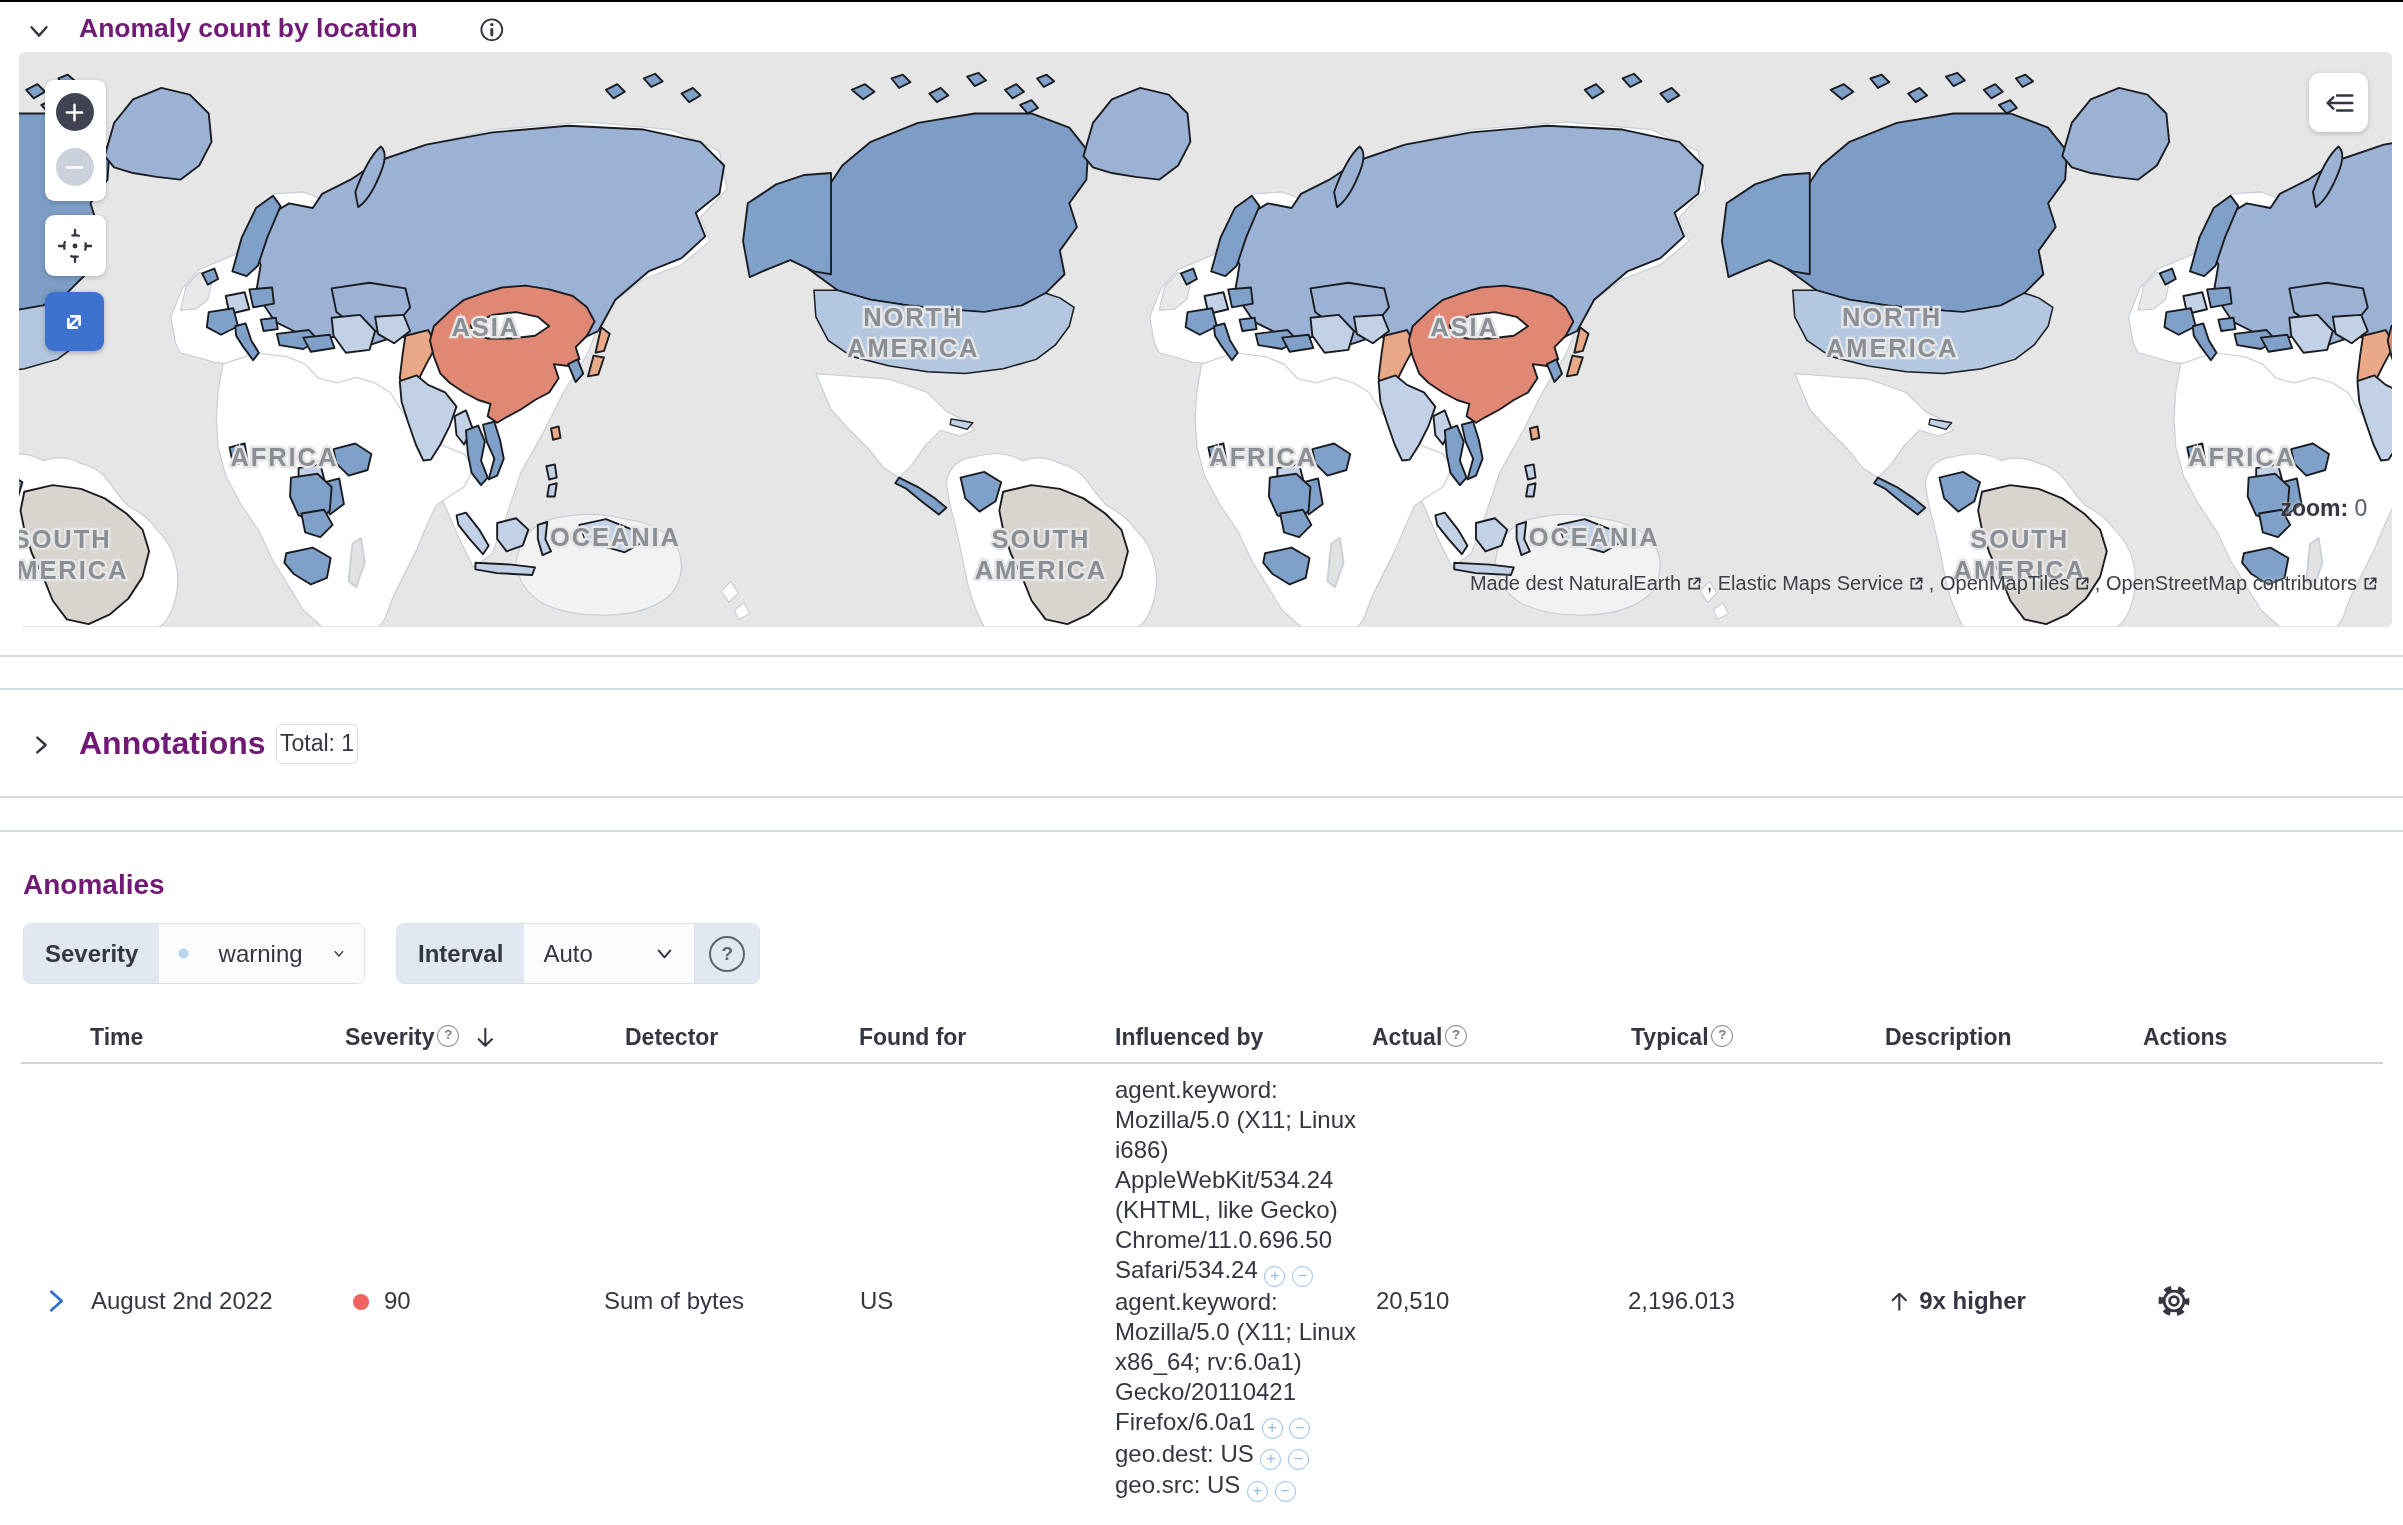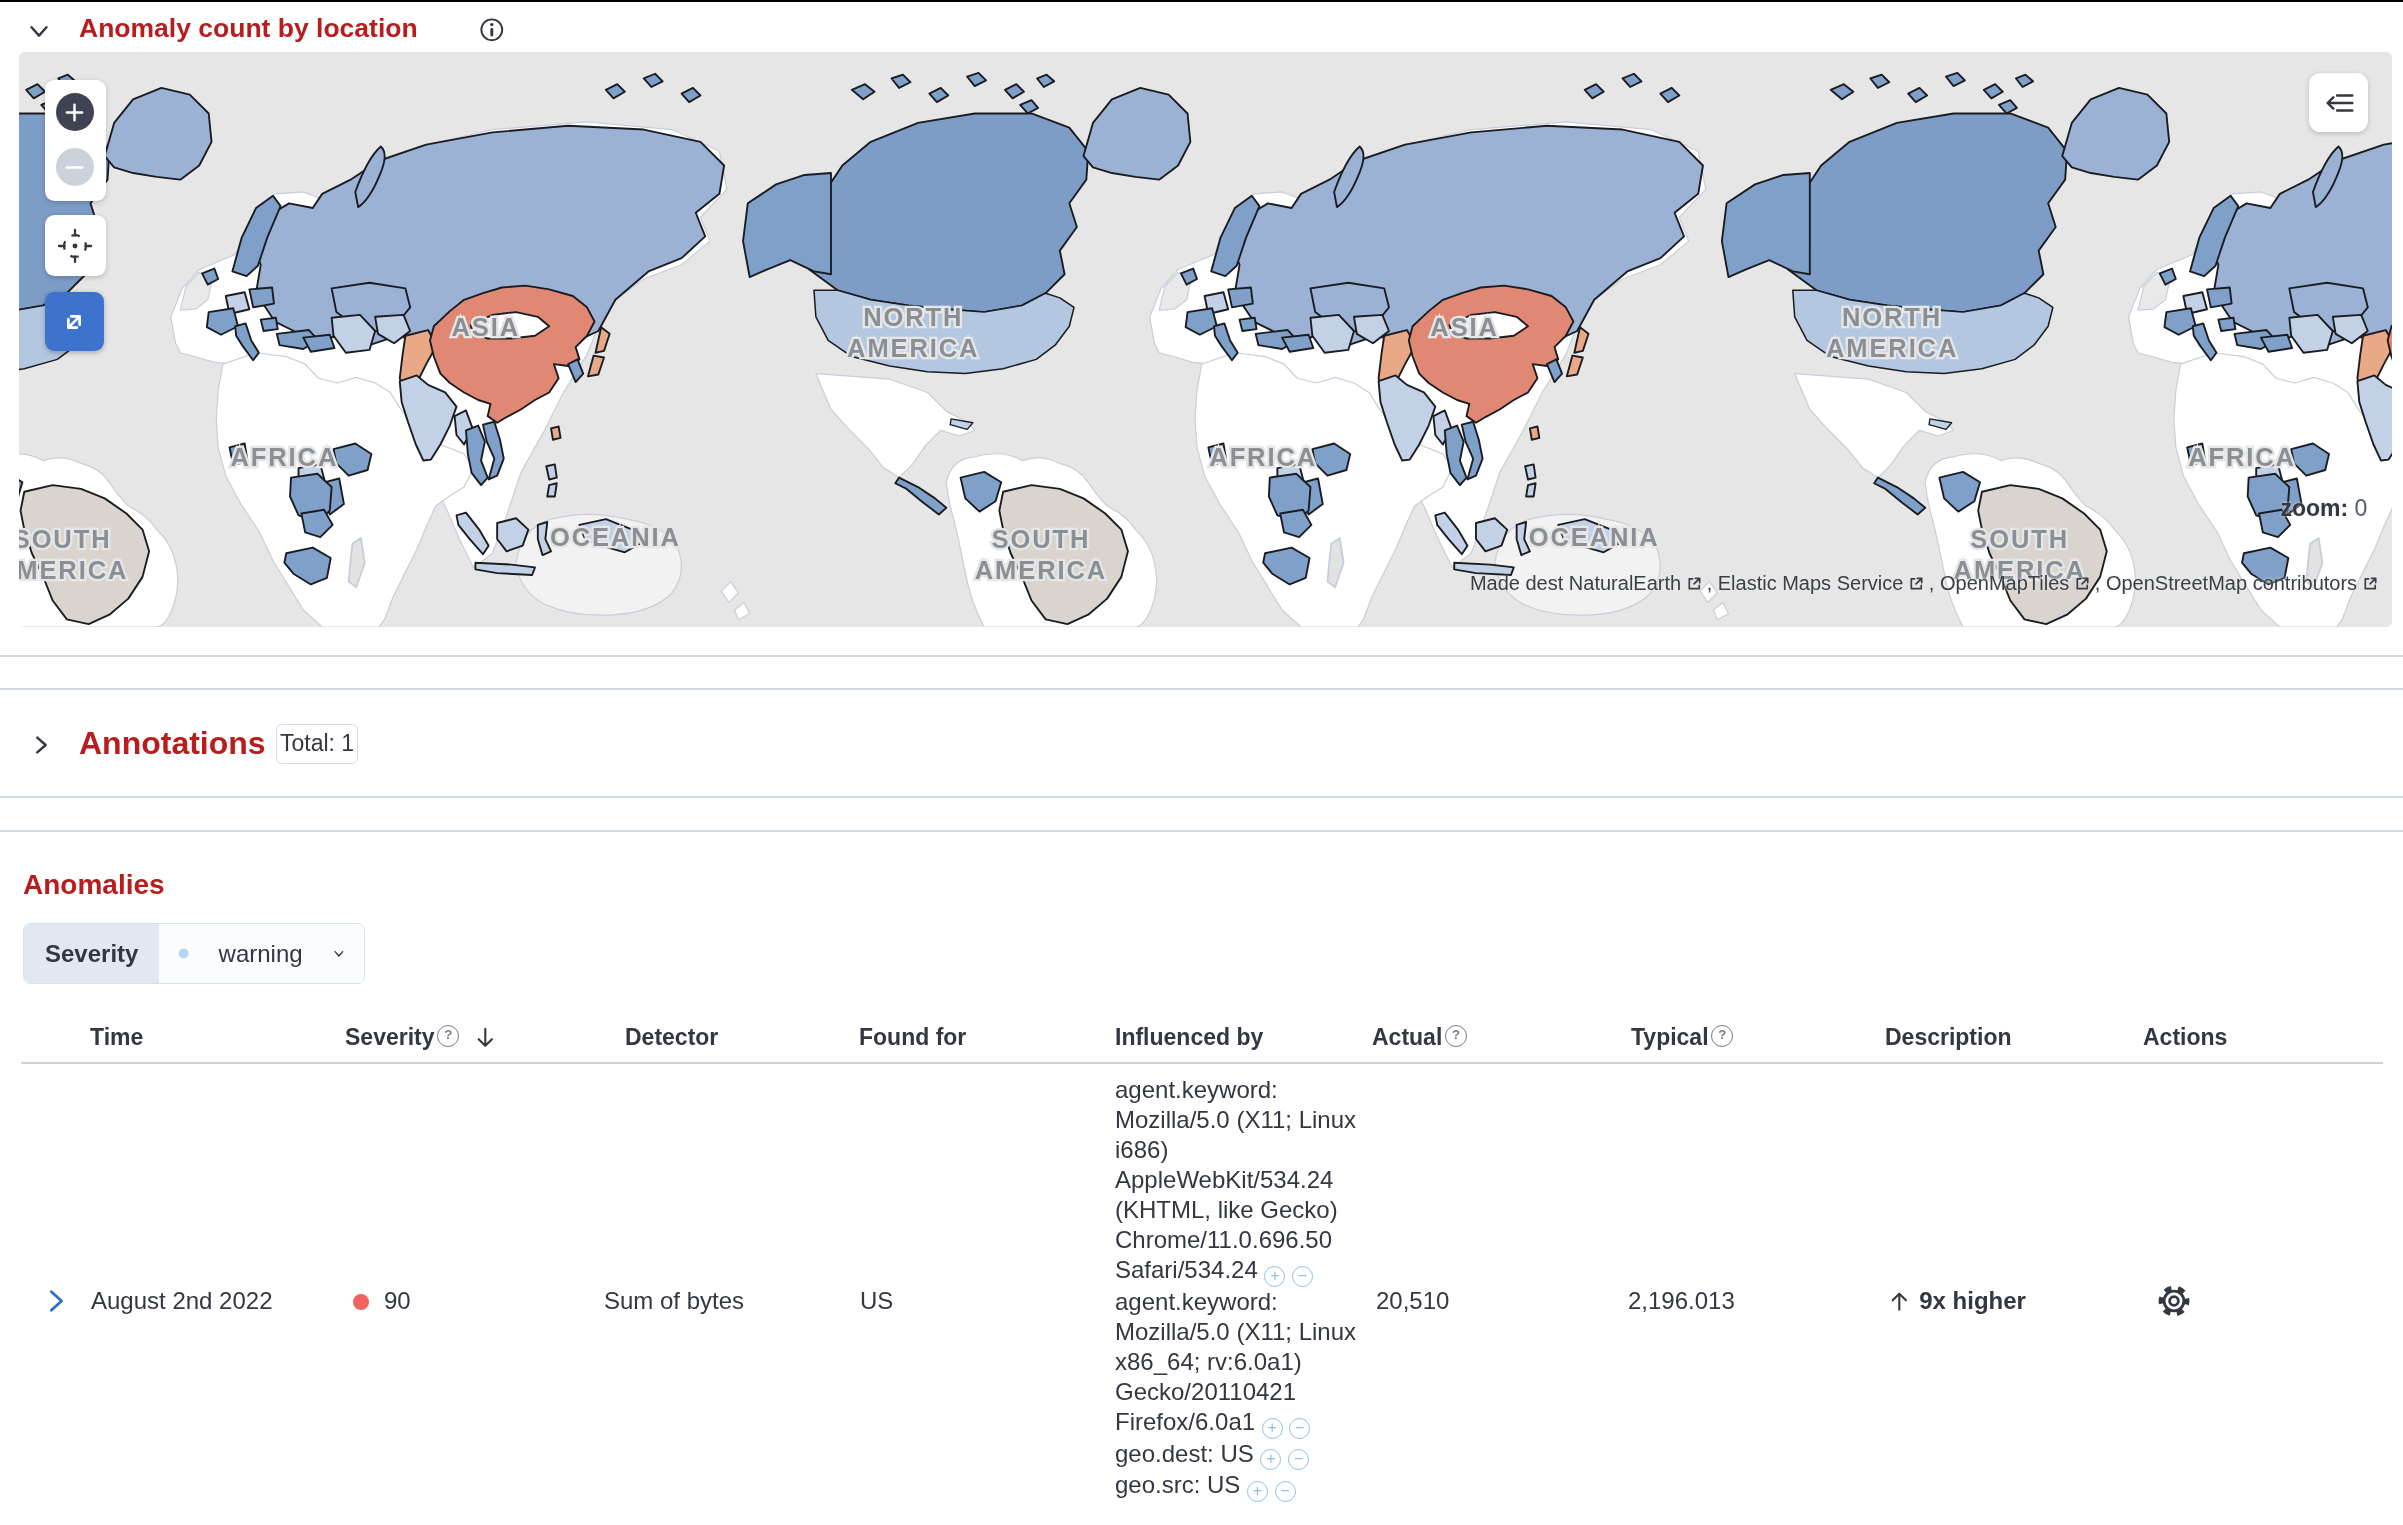--- a/index.html
+++ b/index.html
@@ -1,21 +1,21 @@
 <!DOCTYPE html>
 <html style="font-size:15px"><head>
 <meta charset="utf-8">
 <style>
   html,body{margin:0;padding:0;background:#fff;font-family:"Liberation Sans","DejaVu Sans",sans-serif;color:#343741;}
   #page{position:relative;width:2404px;height:1526px;overflow:hidden;background:#fff;}
   .abs{position:absolute;}
   .topline{left:0;top:0;width:2404px;height:1.9px;background:#000;}
 
   
-  .sec-title{font-weight:700;color:#b91c1c;}
+  .sec-title{font-weight:700;color:#701a75;}
   #map-header{left:0;top:5.7px;width:2404px;height:40px;}
   #map-title{left:79px;top:7.6px;font-size:26.5px;}
   .chev{display:inline-block;}
 
   
   #map{left:19px;top:52px;width:2373px;height:575px;background:#E6E6E6;border-radius:5.7px;overflow:hidden;}
   #map svg.world{position:absolute;left:0;top:0;}
   .maplabel{font-family:"Liberation Sans",sans-serif;font-weight:700;font-size:27px;letter-spacing:2px;fill:#8a8f96;stroke:#E6E6E6;stroke-width:5px;paint-order:stroke;text-anchor:middle;}
   .ctl{background:#fff;border-radius:9.5px;box-shadow:0 1.9px 5.7px rgba(0,0,0,.18);}
   #zoom-panel{left:25.6px;top:28px;width:61px;height:121px;}
@@ -249,20 +249,32 @@
       <svg width="17" height="17" viewBox="0 0 18 18">
           <circle cx="9" cy="9" r="8" fill="#BBD4F0"></circle>
         </svg>
       <span>warning</span>
       <svg width="21" height="21" viewBox="0 0 22 22" style="margin-left:auto;">
           <polyline points="5,8 11,15 17,8" fill="none" stroke="#343741" stroke-width="2.2" stroke-linecap="round" stroke-linejoin="round"></polyline>
         </svg>
     </div>
   </div>
 
+  <div class="abs fgroup" id="interval-group">
+    <div class="flabel">Interval</div>
+    <div class="fvalue" style="width:132px;">
+      <span>Auto</span>
+      <svg width="21" height="21" viewBox="0 0 22 22" style="margin-left:auto;">
+          <polyline points="5,8 11,15 17,8" fill="none" stroke="#343741" stroke-width="2.2" stroke-linecap="round" stroke-linejoin="round"></polyline>
+        </svg>
+    </div>
+    <div class="fhelp">
+      <span class="qcircle">?</span>
+    </div>
+  </div>
 
   <span class="abs th" style="left:90px;">Time</span>
   <span class="abs th" style="left:345px;">
     <span>Severity</span><span class="supq">?</span>
     <svg width="24.6" height="24.6" viewBox="0 0 26 26" style="vertical-align:-4.7px;margin-left:7.6px;">
         <path d="M13 4 V21 M6 15 L13 22 L20 15" fill="none" stroke="#343741" stroke-width="2.2" stroke-linecap="round" stroke-linejoin="round"></path>
       </svg>
   </span>
   <span class="abs th" style="left:625px;">Detector</span>
   <span class="abs th" style="left:859px;">Found for</span>

